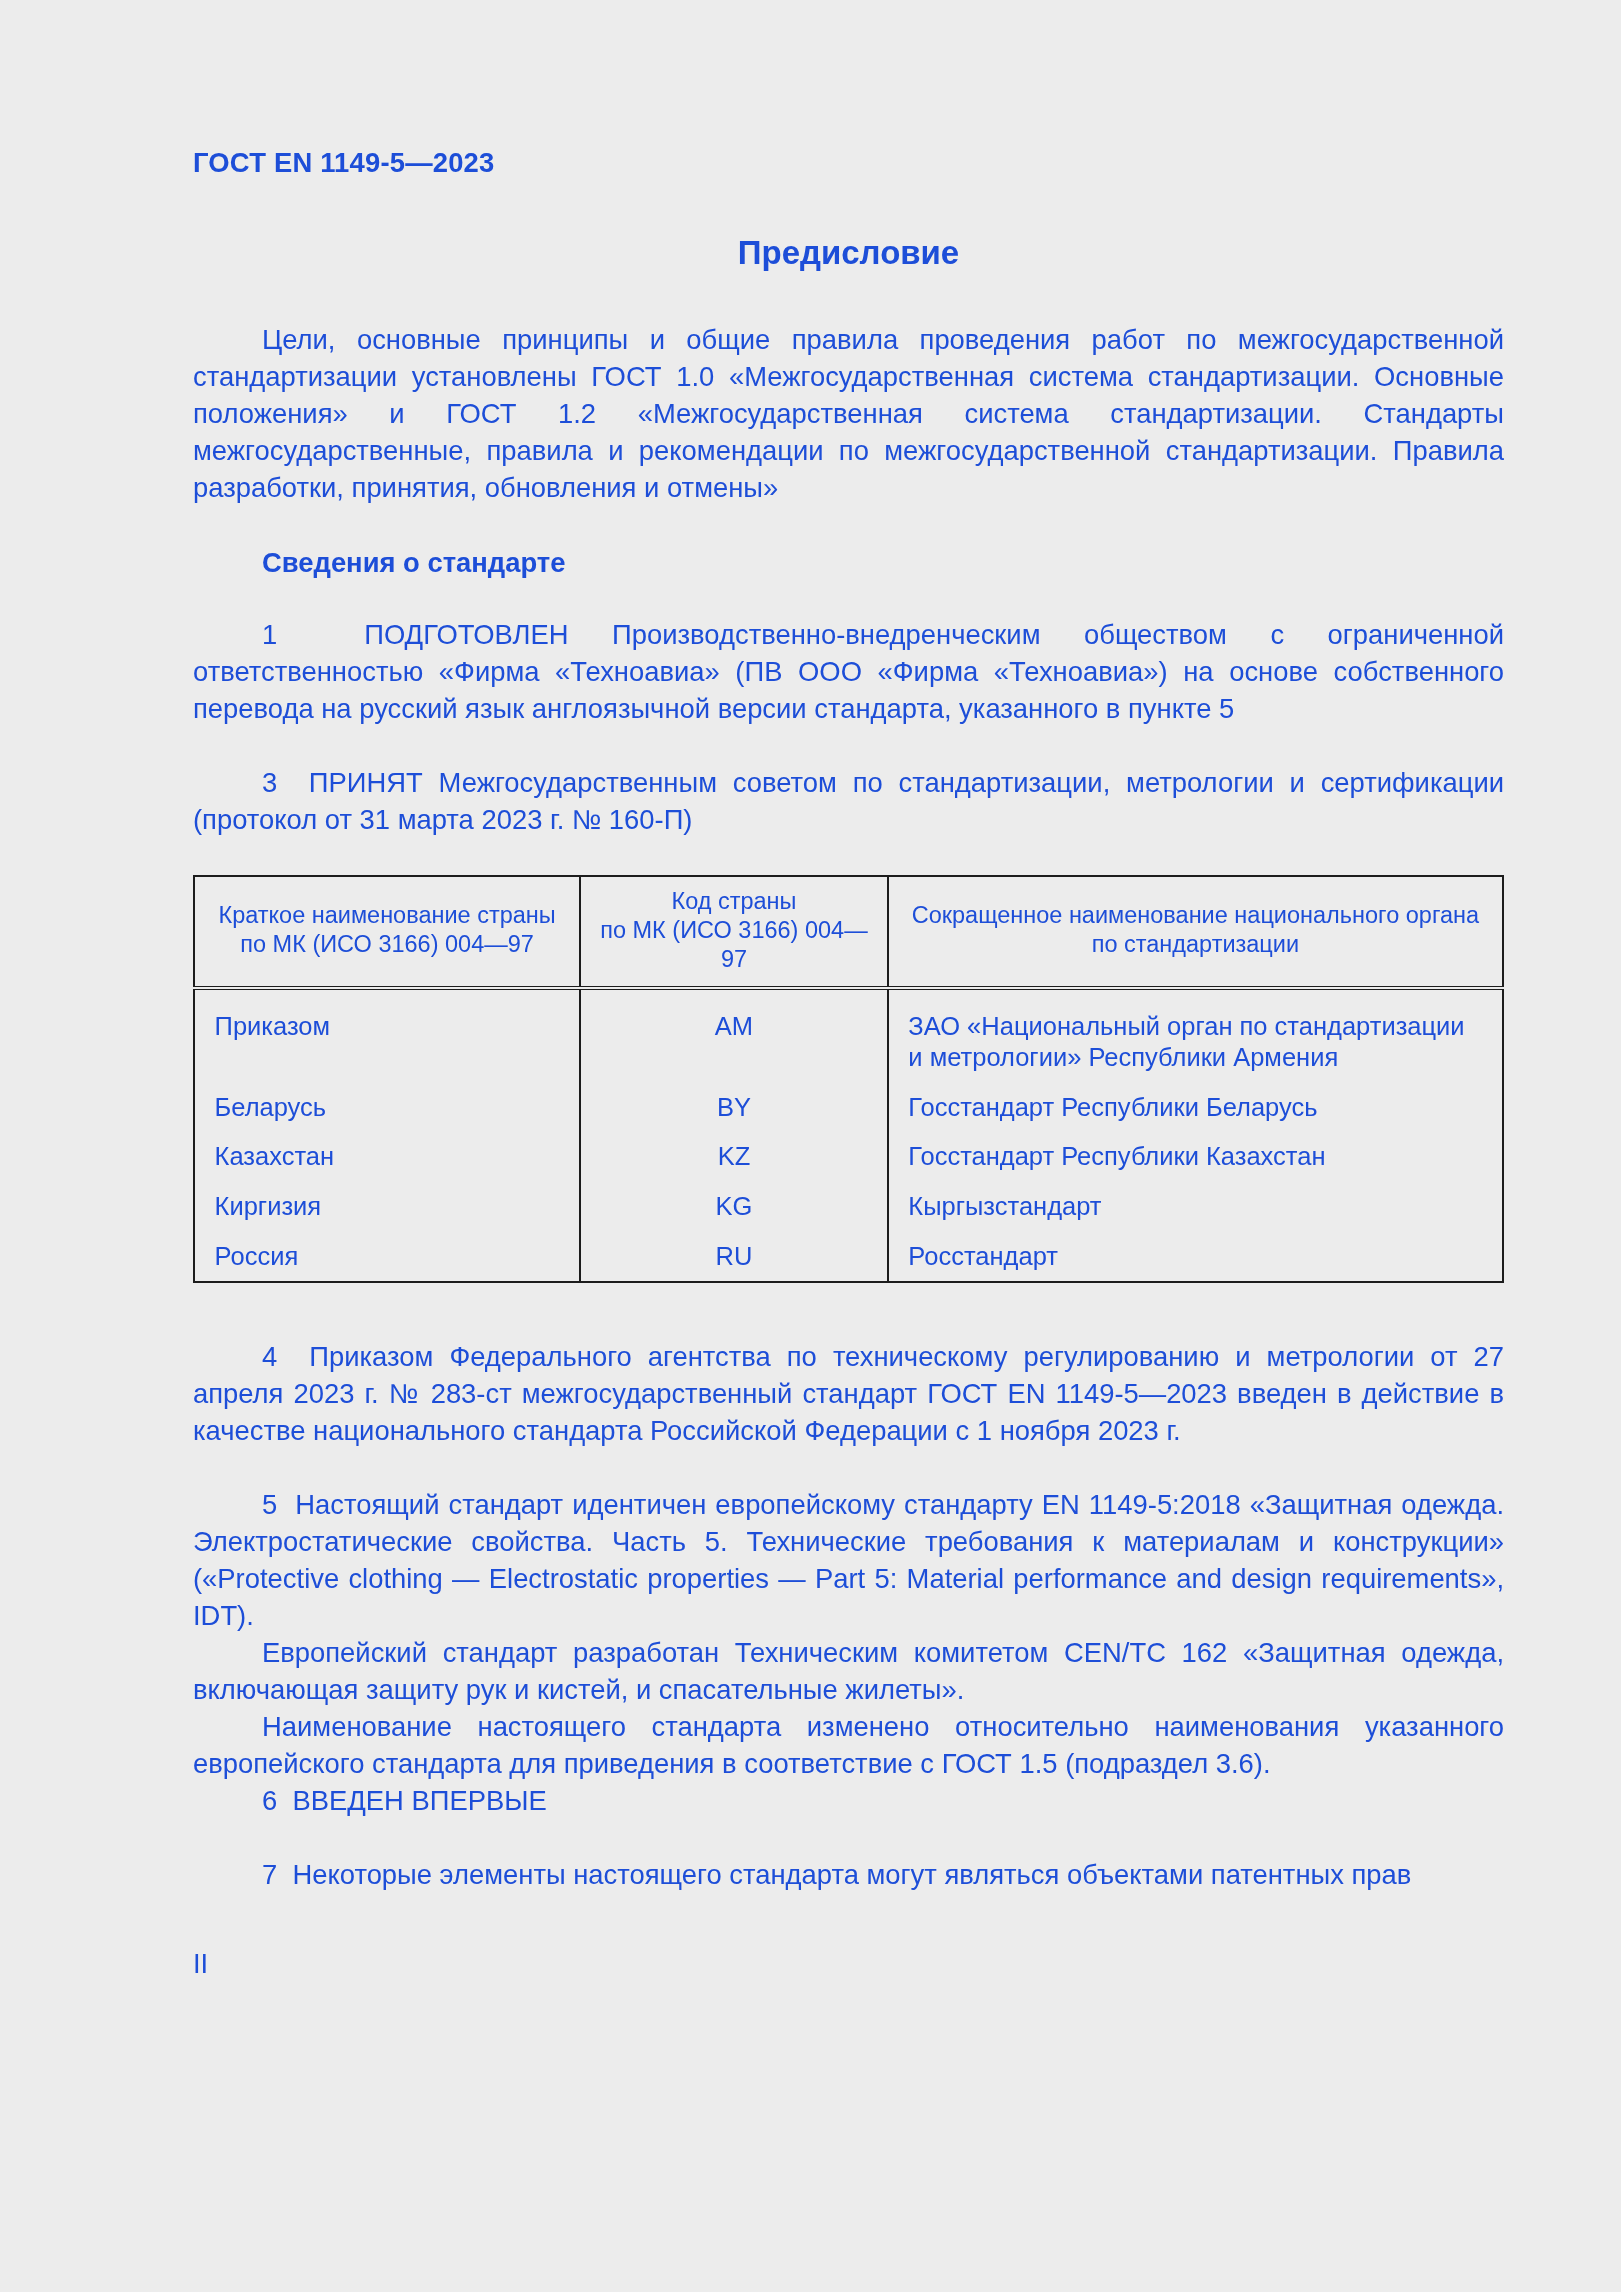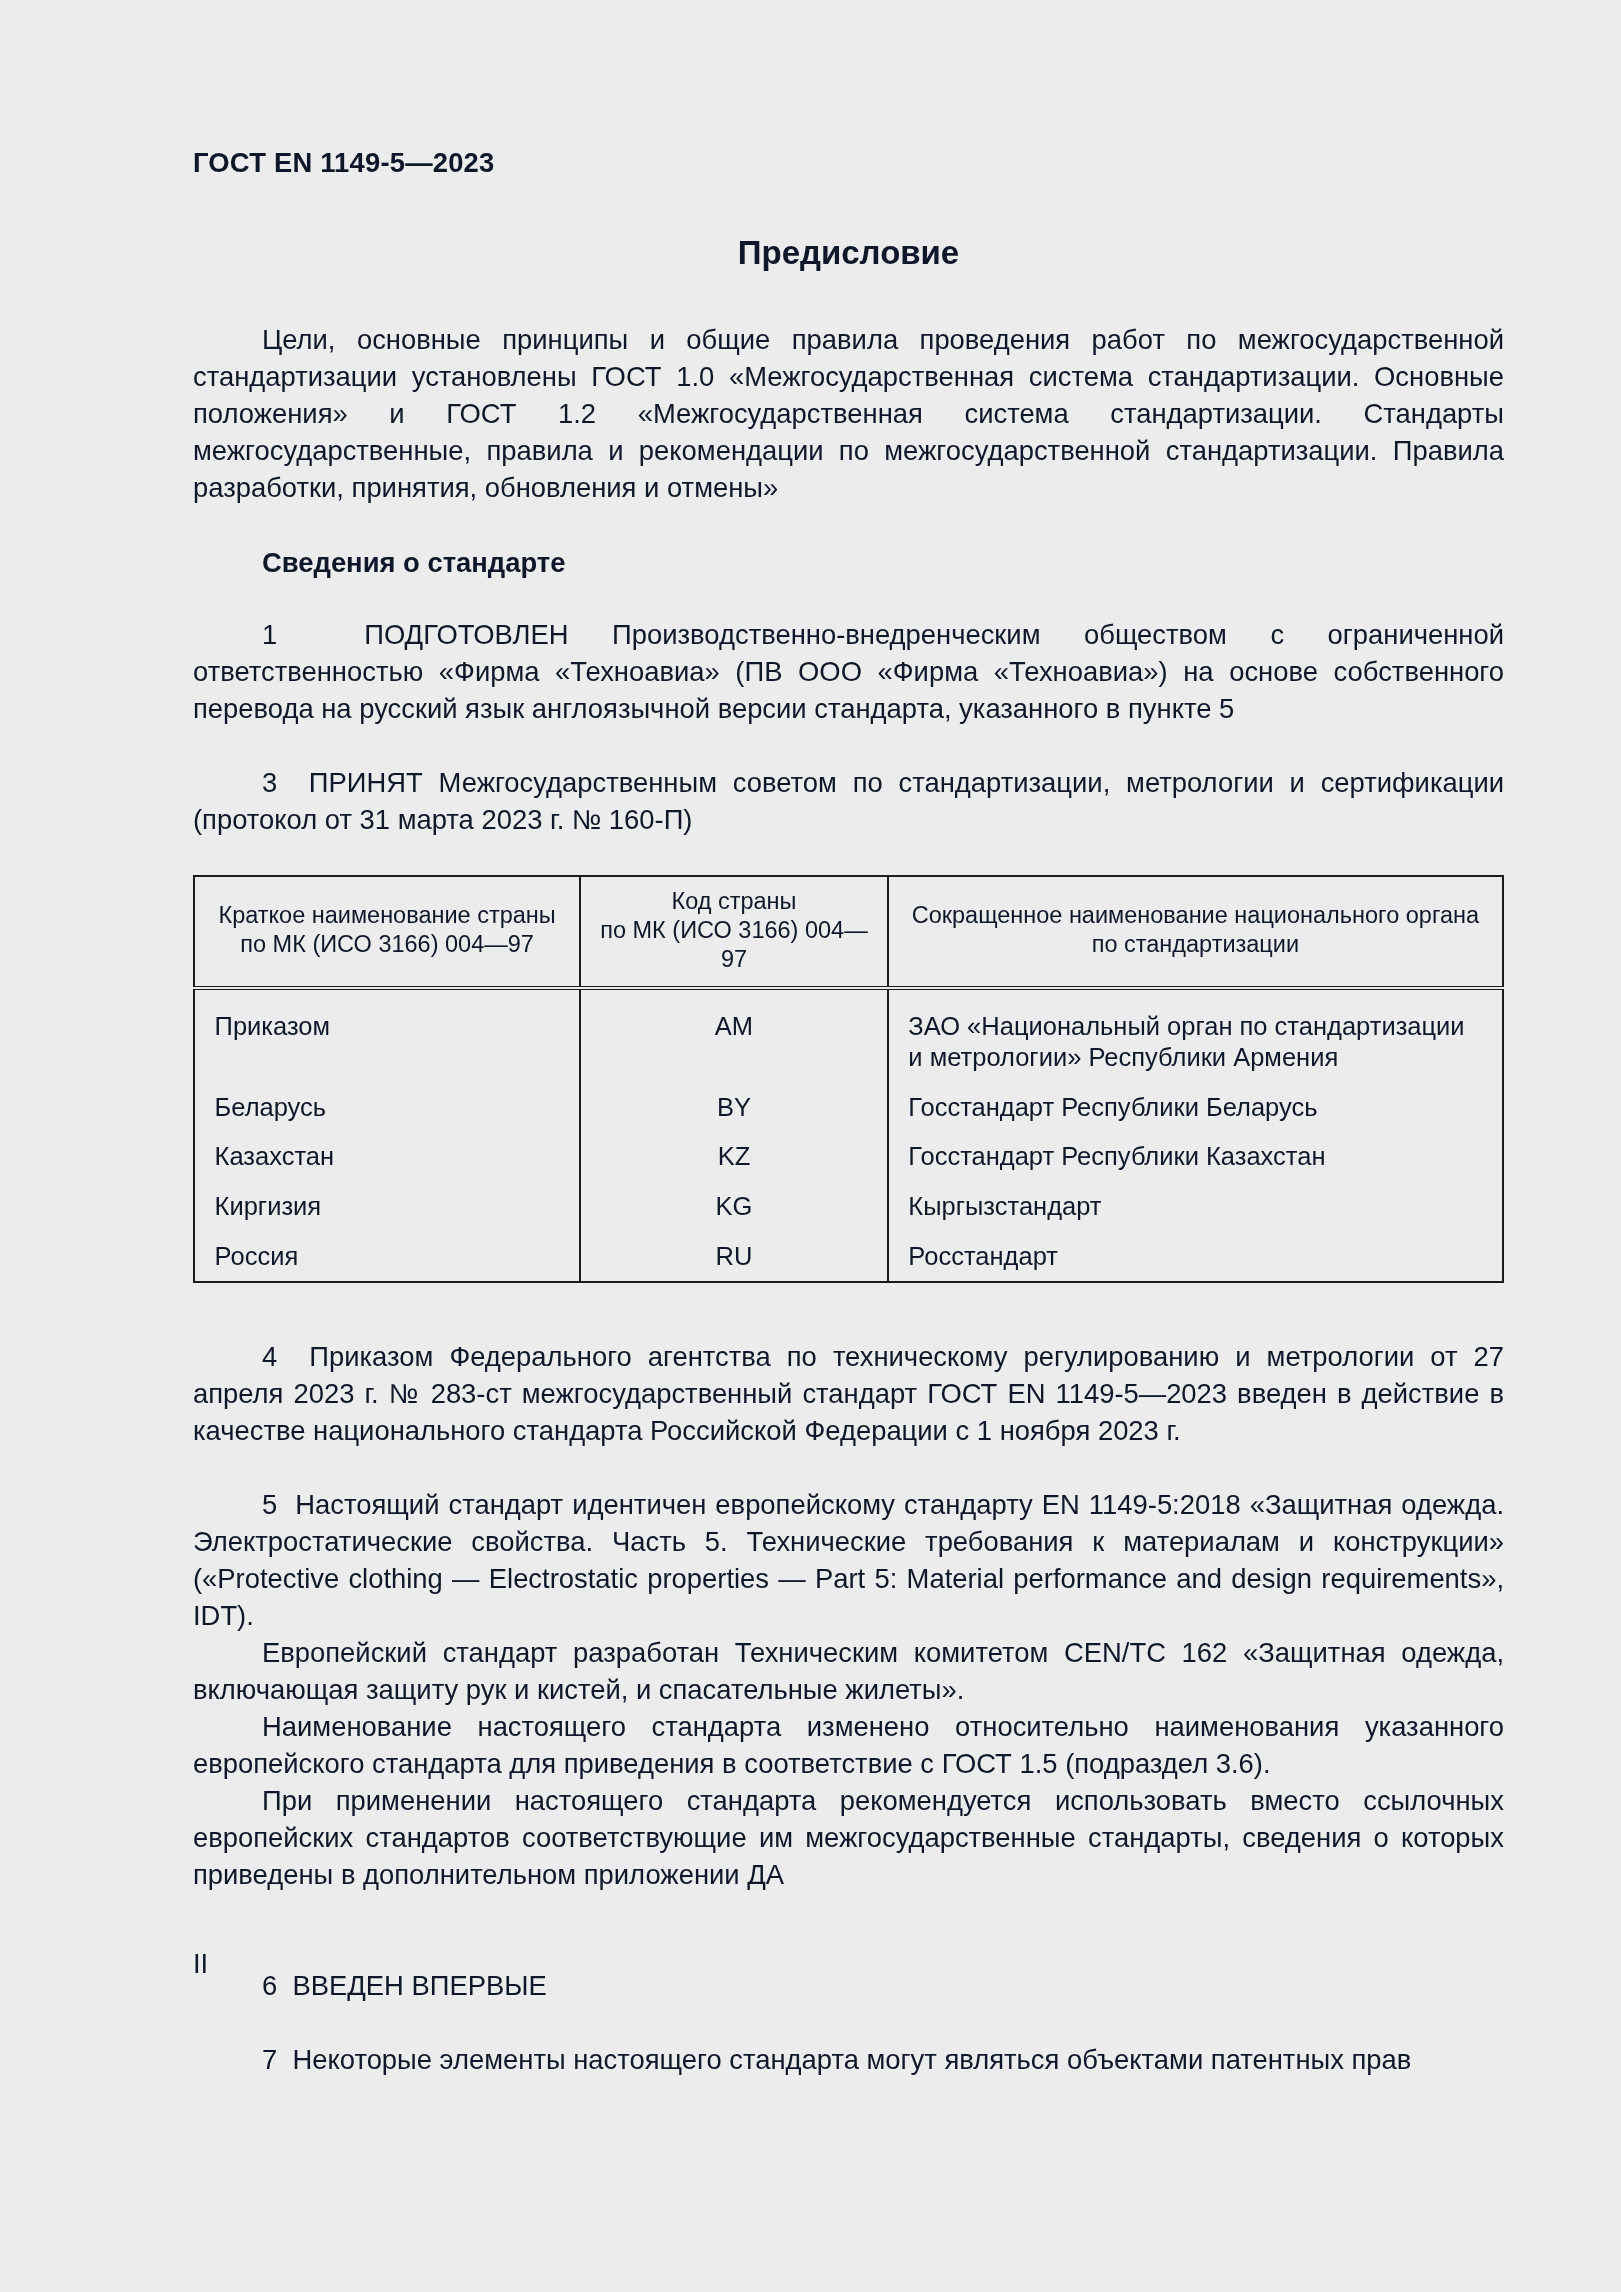--- a/index.html
+++ b/index.html
@@ -6,21 +6,21 @@
     margin: 0;
     padding: 0;
     background: #e4e4e4;
   }
   .page {
     position: relative;
     width: 1621px;
     height: 2293px;
     background: #ececec;
     font-family: "Liberation Sans", sans-serif;
-    color: #0f172a;
+    color: #1d4ed8;
     overflow: hidden;
   }
   .content {
     position: absolute;
     left: 193px;
     top: 147px;
     width: 1311px;
   }
   .doc-code {
     font-size: 27.4px;
@@ -144,21 +144,20 @@
           <td class="v-sep org-cell">Росстандарт</td>
         </tr>
       </tbody>
     </table>
 
     <p class="para">4&nbsp; Приказом Федерального агентства по техническому регулированию и метрологии от 27 апреля 2023 г. № 283-ст межгосударственный стандарт ГОСТ EN 1149-5—2023 введен в действие в качестве национального стандарта Российской Федерации с 1 ноября 2023 г.</p>
 
     <p class="para tight">5&nbsp; Настоящий стандарт идентичен европейскому стандарту EN 1149-5:2018 «Защитная одежда. Электростатические свойства. Часть 5. Технические требования к материалам и конструкции» («Protective clothing — Electrostatic properties — Part 5: Material performance and design requirements», IDT).</p>
     <p class="para tight">Европейский стандарт разработан Техническим комитетом CEN/TC 162 «Защитная одежда, включающая защиту рук и кистей, и спасательные жилеты».</p>
     <p class="para tight">Наименование настоящего стандарта изменено относительно наименования указанного европейского стандарта для приведения в соответствие с ГОСТ 1.5 (подраздел 3.6).</p>
-    <p class="para gap-after-lg">При применении настоящего стандарта рекомендуется использовать вместо ссылочных европейских стандартов соответствующие им межгосударственные стандарты, сведения о которых приведены в дополнительном приложении ДА</p>
 
     <p class="para">6&nbsp; ВВЕДЕН ВПЕРВЫЕ</p>
     <p class="para">7&nbsp; Некоторые элементы настоящего стандарта могут являться объектами патентных прав</p>
 
   </div>
 
   <div class="page-number">II</div>
 </div>
 
 

